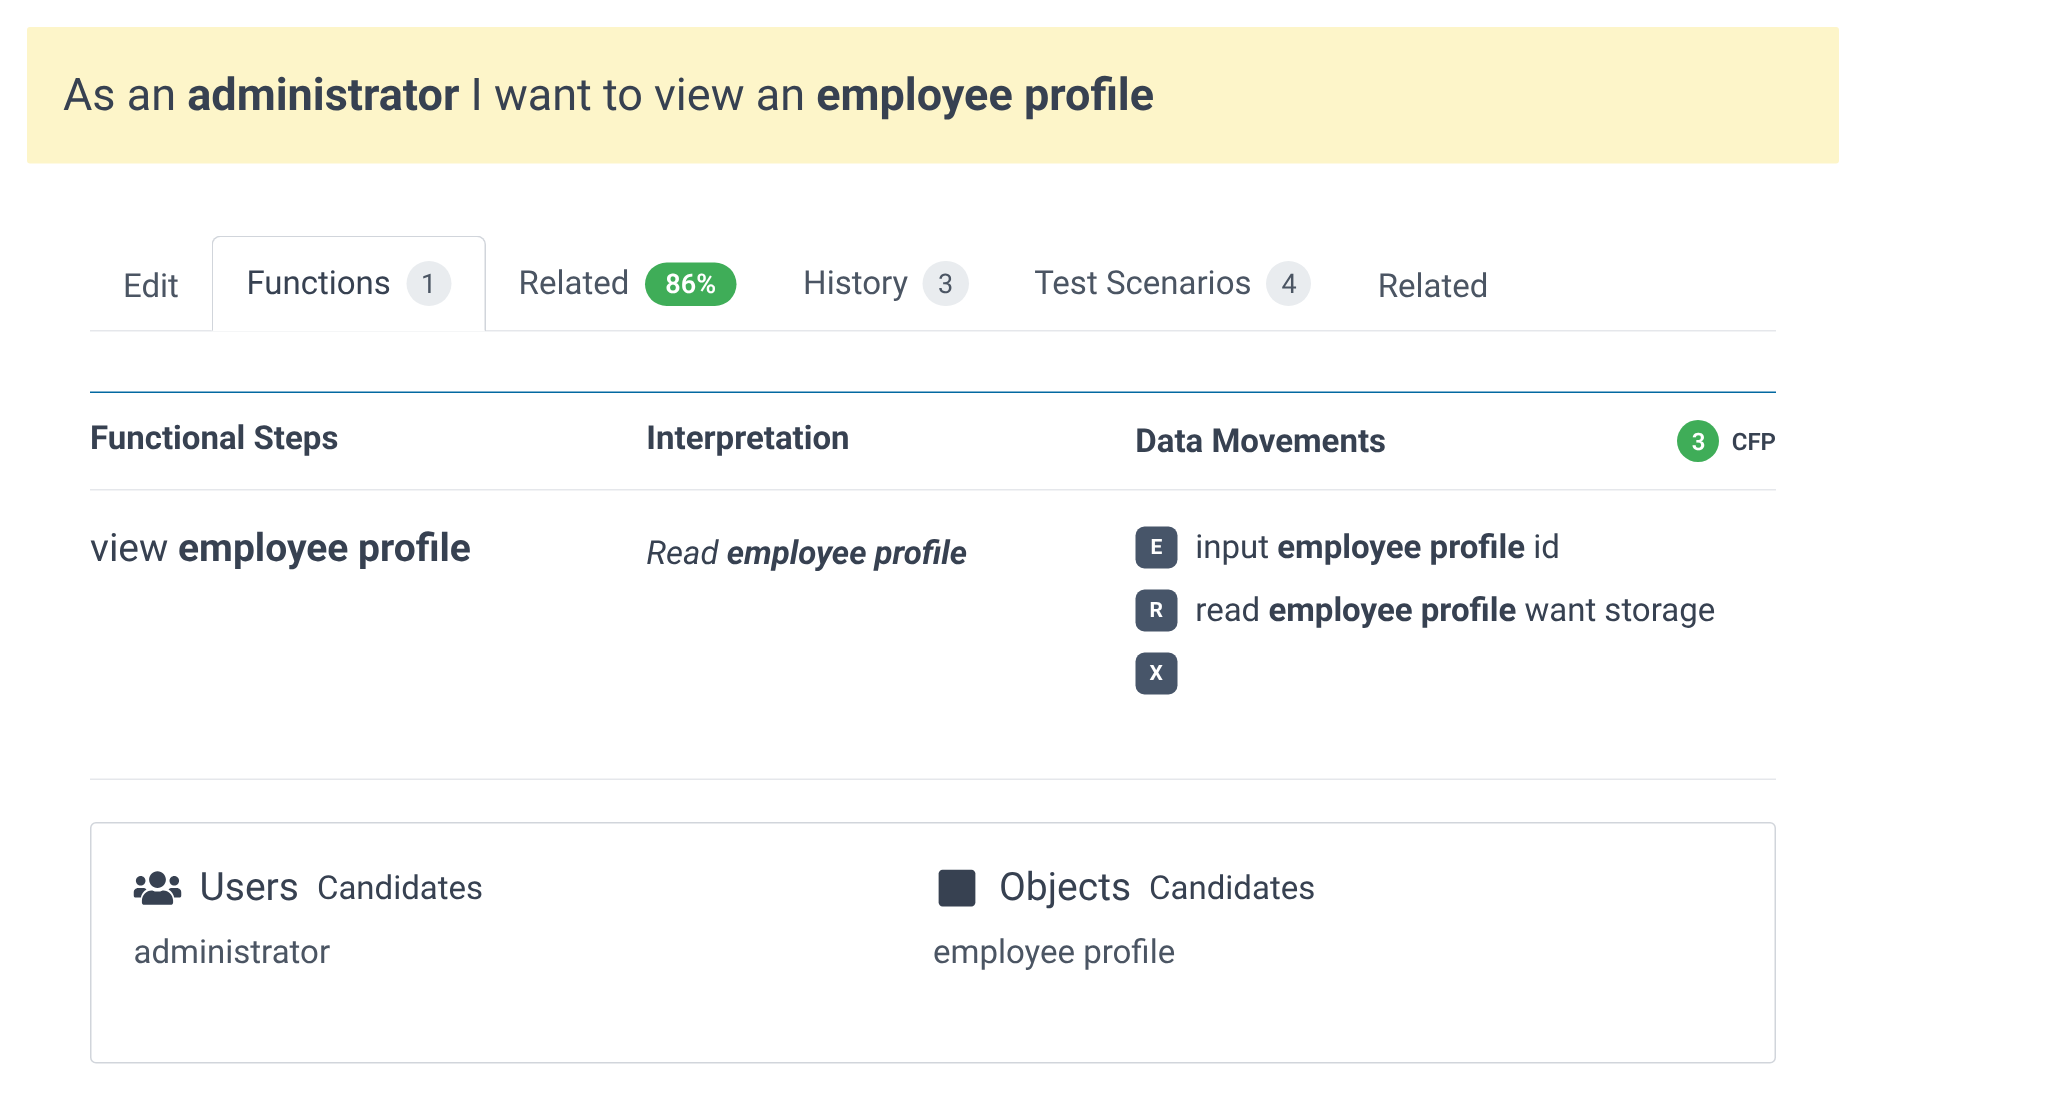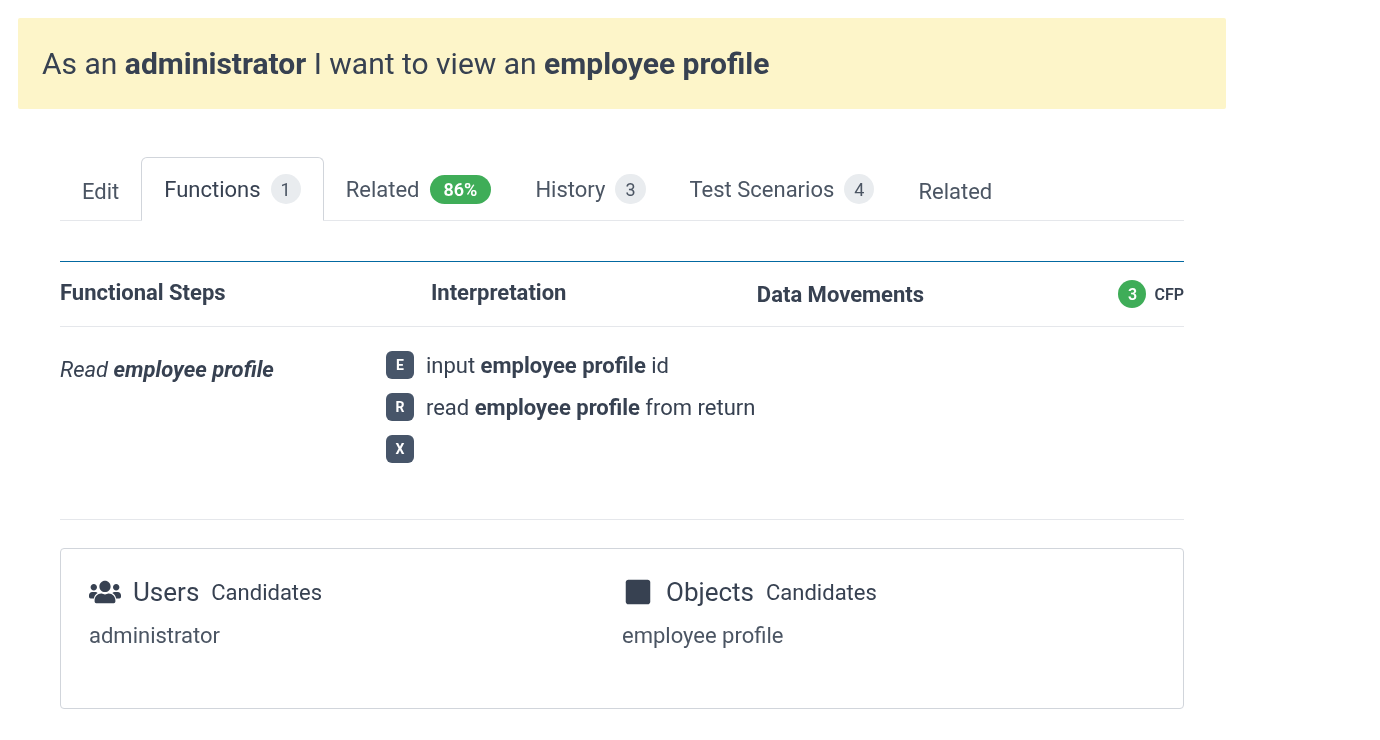--- a/index.html
+++ b/index.html
@@ -179,34 +179,37 @@
       <div class="col-move">
         <span>Data Movements</span>
         <span class="cfp-wrap">
           <span class="circle-green">3</span>
           <span>CFP</span>
         </span>
       </div>
     </div>
 
     <div class="row">
+      <div class="row-steps">
+        <span>view </span><b>employee profile</b>
+      </div>
       <div class="row-interp">
         <span>Read </span><b>employee profile</b>
       </div>
       <div class="row-move">
         <div class="movement">
           <span class="tag">E</span>
           <span>
             <span>input </span><b>employee profile</b><span> id</span>
           </span>
         </div>
         <div class="movement">
           <span class="tag">R</span>
           <span>
-            <span>read </span><b>employee profile</b><span> from return</span>
+            <span>read </span><b>employee profile</b><span> want storage</span>
           </span>
         </div>
         <div class="movement">
           <span class="tag">X</span>
         </div>
       </div>
     </div>
 
     <div class="candidates-box">
       <div class="cand-col">

